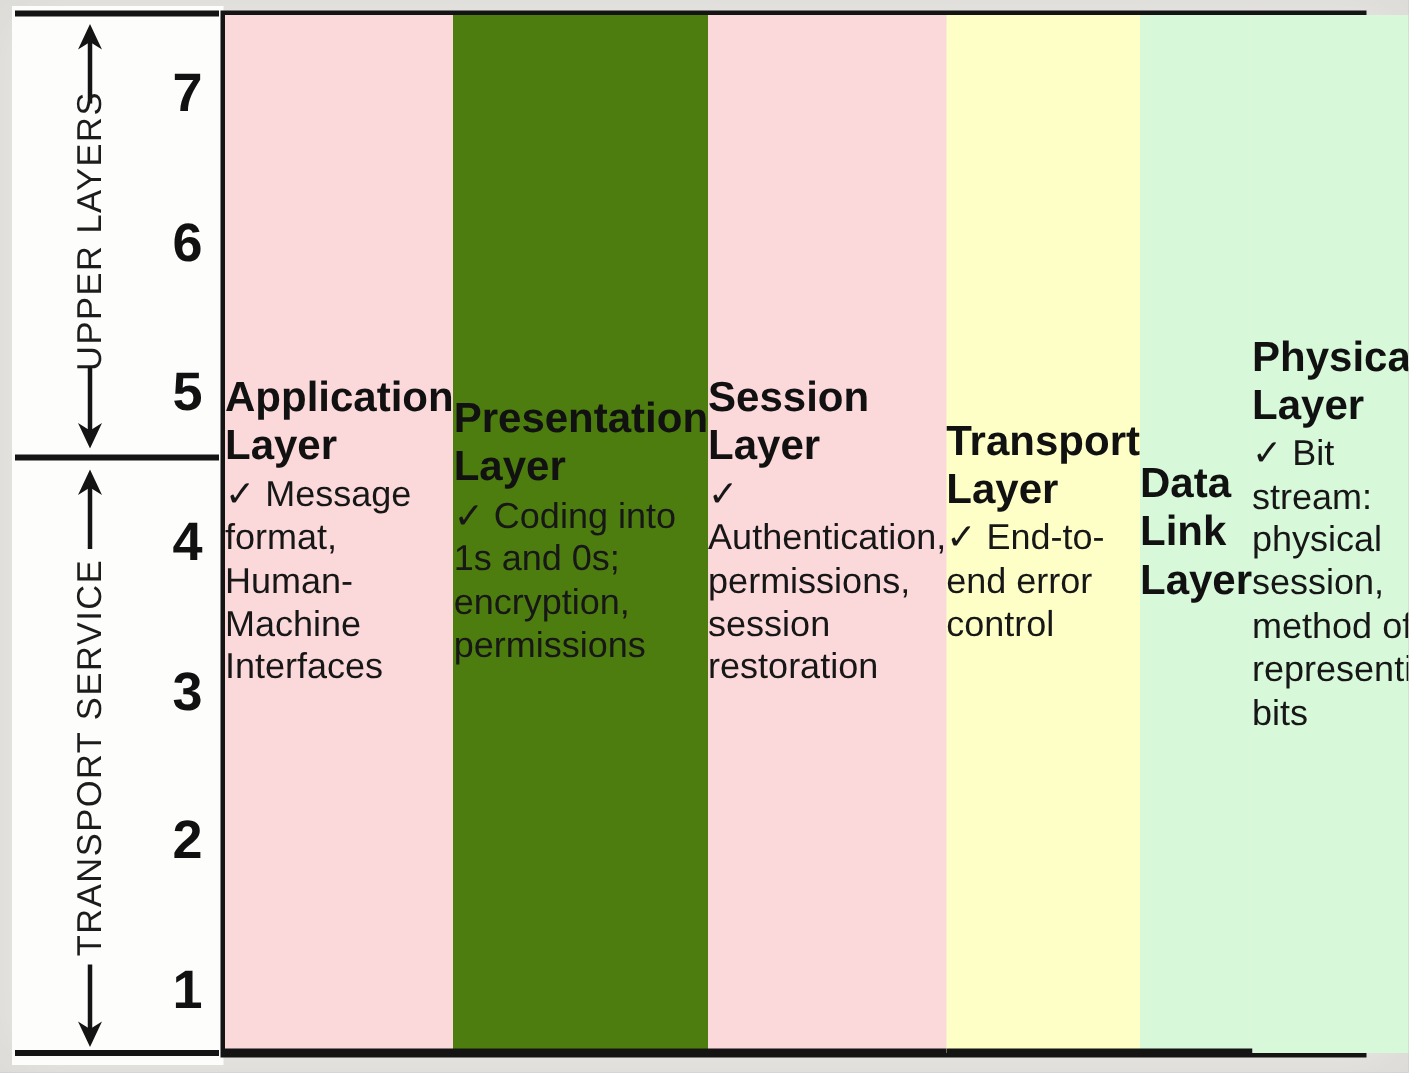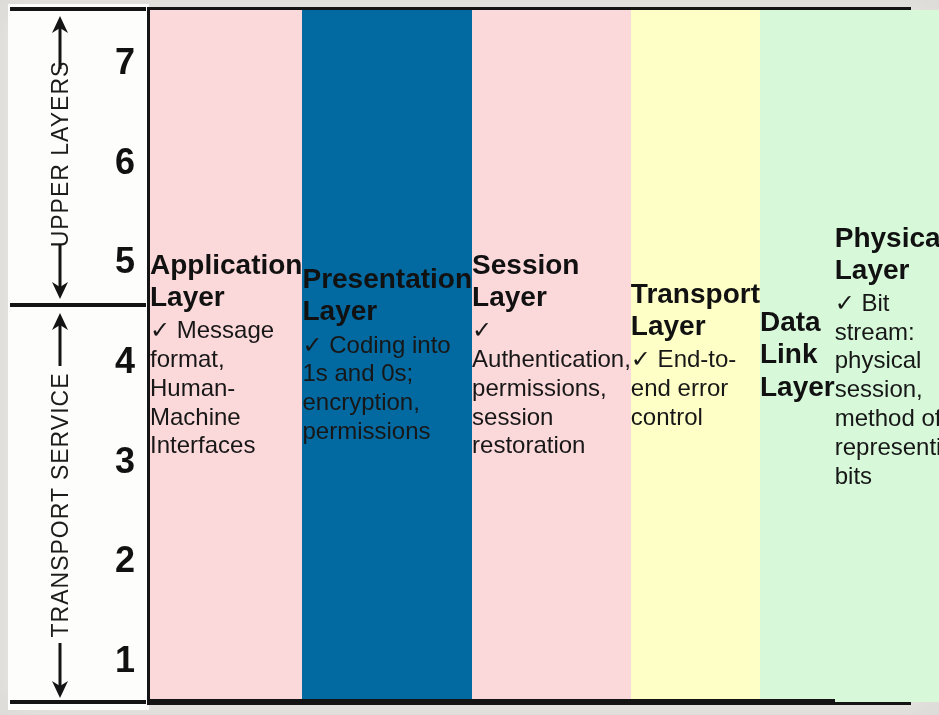--- a/index.html
+++ b/index.html
@@ -141,21 +141,21 @@
         <div class="layer-number">2</div>
         <div class="layer-number">1</div>
       </div>
   </div>
 
   <div class="osi-table">
       <div class="layer-row" style="background: rgb(251, 216, 218);">
         <div class="layer-title">Application Layer</div>
         <div class="layer-detail">✓ Message format, Human-Machine Interfaces</div>
       </div>
-      <div class="layer-row" style="background: #0369a1;">
+      <div class="layer-row" style="background: #4d7c0f;">
         <div class="layer-title">Presentation Layer</div>
         <div class="layer-detail">✓ Coding into 1s and 0s; encryption, permissions</div>
       </div>
       <div class="layer-row" style="background: rgb(251, 216, 218);">
         <div class="layer-title">Session Layer</div>
         <div class="layer-detail">✓ Authentication, permissions, session restoration</div>
       </div>
       <div class="layer-row" style="background: rgb(254, 255, 198);">
         <div class="layer-title">Transport Layer</div>
         <div class="layer-detail">✓ End-to-end error control</div>

